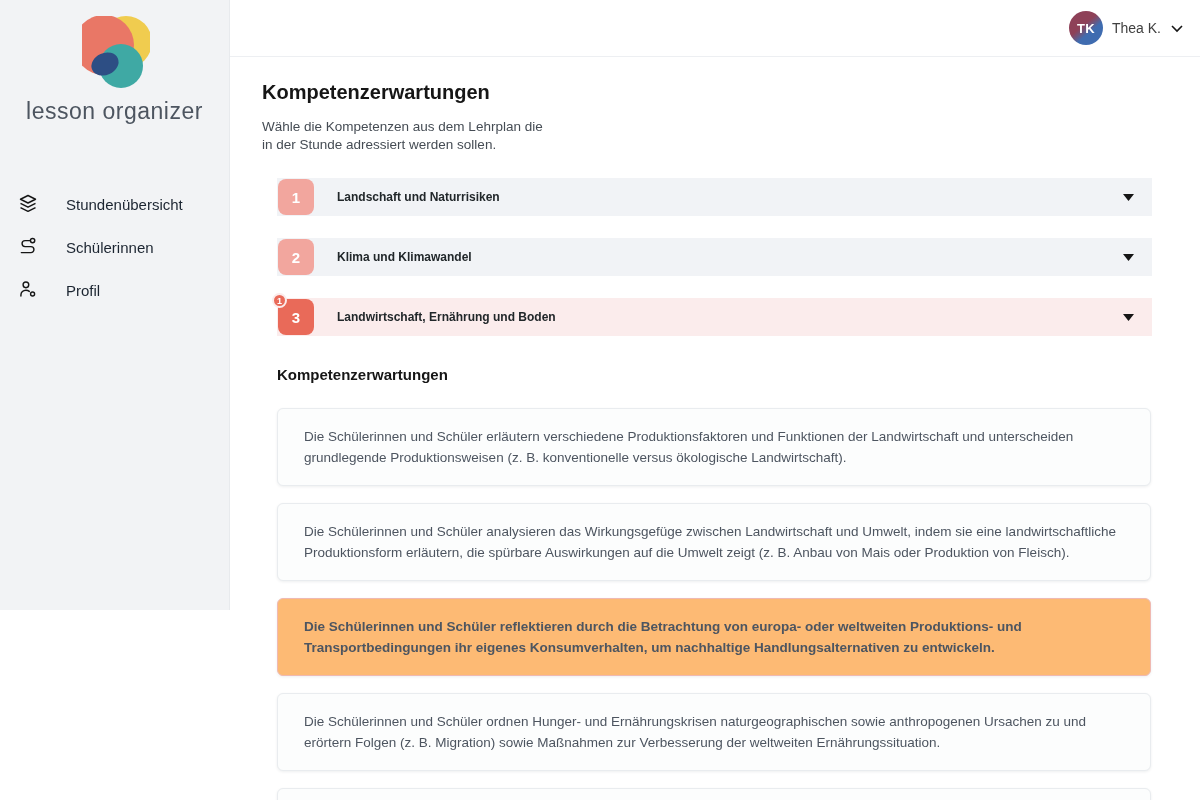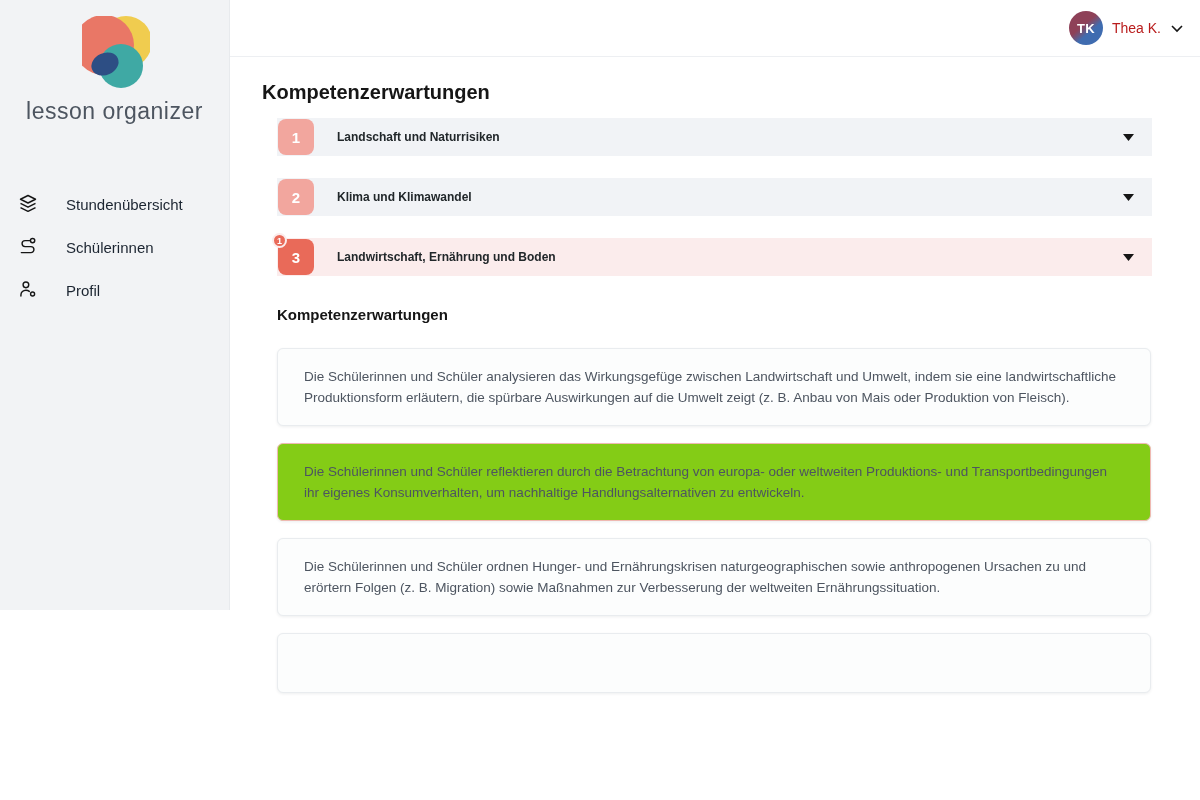--- a/index.html
+++ b/index.html
@@ -42,21 +42,21 @@
     display:flex; align-items:center; justify-content:flex-end;
     padding-right:16px;
   }
   .user-menu { display:flex; align-items:center; gap:9px; cursor:pointer; }
   .avatar {
     width:34px; height:34px; border-radius:50%;
     background:linear-gradient(140deg, #8e4158 42%, #6c567e 52%, #3f6cb0 62%);
     color:#fff; font-size:13px; font-weight:700; letter-spacing:0.3px;
     display:flex; align-items:center; justify-content:center;
   }
-  .user-name { font-size:14px; color:#b91c1c; }
+  .user-name { font-size:14px; color:#404040; }
 
   .content { padding:24px 0 0 32px; }
   .page-title { font-size:20px; font-weight:700; color:#161616; margin-bottom:14px; }
   .page-subtitle {
     font-size:13.5px; line-height:1.35; color:#454c54;
     max-width:288px; margin-bottom:24px;
   }
 
   
   .accordion { margin-left:15px; width:875px; }
@@ -97,21 +97,21 @@
     background:#fcfdfd;
     border:1px solid #e9ecef;
     border-radius:6px;
     box-shadow:0 1px 3px rgba(16,24,40,0.07);
     padding:14px 30px 14px 26px;
     margin-bottom:17px;
     display:flex; align-items:center;
     font-size:13.5px; line-height:21px; color:#4d5560;
     cursor:pointer;
   }
-  .card.selected { background:#84cc16; border-color:#efb9b2; }
+  .card.selected { background:#fdba74; border-color:#efb9b2;font-weight:bold; }
   .card.partial { min-height:60px; }
 </style>
 </head>
 <body>
 
 <aside class="sidebar">
   <div class="logo-block">
     <svg width="70" height="76" viewBox="0 0 70 76">
       <defs>
           <clipPath id="lg">
@@ -169,20 +169,21 @@
       <span>
         <svg width="14" height="9" viewBox="0 0 14 9" fill="none" stroke="#161616" stroke-width="1.6">
           <path d="M2 2 L7 7 L12 2"></path>
         </svg>
       </span>
     </div>
   </header>
 
   <div class="content">
     <h1 class="page-title">Kompetenzerwartungen</h1>
+    <p class="page-subtitle">Wähle die Kompetenzen aus dem Lehrplan die in der Stunde adressiert werden sollen.</p>
 
     <div class="accordion">
 
       <div class="acc-row">
         <div class="num-badge">1</div>
         <div class="acc-title">Landschaft und Naturrisiken</div>
         <span class="acc-chevron">
           <svg width="11" height="7" viewBox="0 0 11 7">
               <path d="M0 0 H11 L5.5 7 Z" fill="#161616"></path>
             </svg>
@@ -210,20 +211,23 @@
               <path d="M0 0 H11 L5.5 7 Z" fill="#161616"></path>
             </svg>
         </span>
       </div>
     </div>
 
     <h2 class="section-heading">Kompetenzerwartungen</h2>
 
     <div class="cards">
       <div class="card">
+        <span>Die Schülerinnen und Schüler erläutern verschiedene Produktionsfaktoren und Funktionen der Landwirtschaft und unterscheiden grundlegende Produktionsweisen (z. B. konventionelle versus ökologische Landwirtschaft).</span>
+      </div>
+      <div class="card">
         <span>Die Schülerinnen und Schüler analysieren das Wirkungsgefüge zwischen Landwirtschaft und Umwelt, indem sie eine landwirtschaftliche Produktionsform erläutern, die spürbare Auswirkungen auf die Umwelt zeigt (z. B. Anbau von Mais oder Produktion von Fleisch).</span>
       </div>
       <div class="card selected">
         <span>Die Schülerinnen und Schüler reflektieren durch die Betrachtung von europa- oder weltweiten Produktions- und Transportbedingungen ihr eigenes Konsumverhalten, um nachhaltige Handlungsalternativen zu entwickeln.</span>
       </div>
       <div class="card">
         <span>Die Schülerinnen und Schüler ordnen Hunger- und Ernährungskrisen naturgeographischen sowie anthropogenen Ursachen zu und erörtern Folgen (z. B. Migration) sowie Maßnahmen zur Verbesserung der weltweiten Ernährungssituation.</span>
       </div>
       <div class="card partial">
         <span></span>

